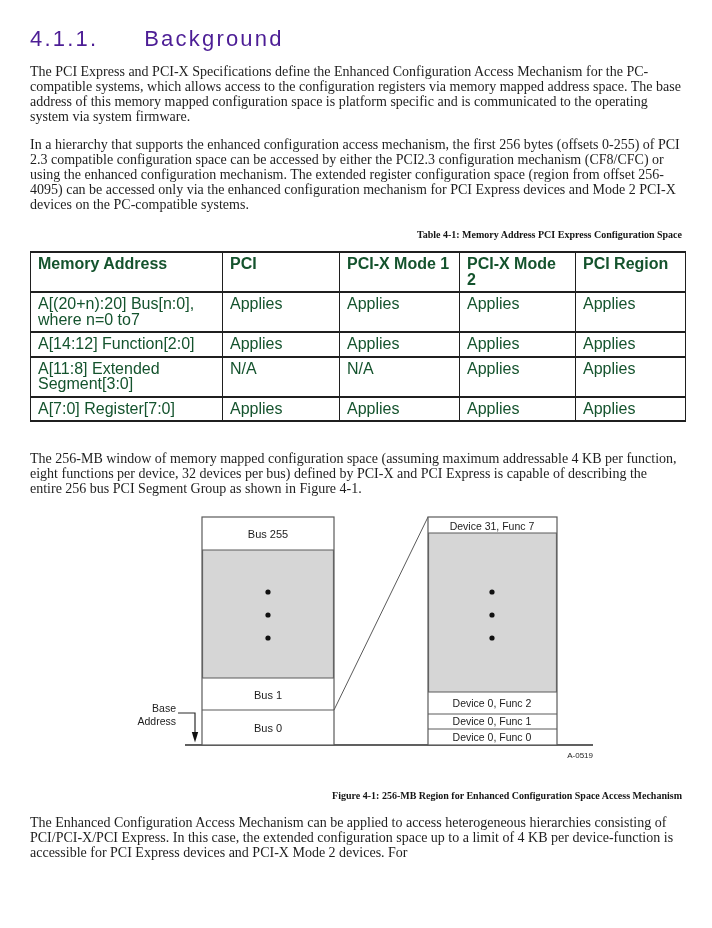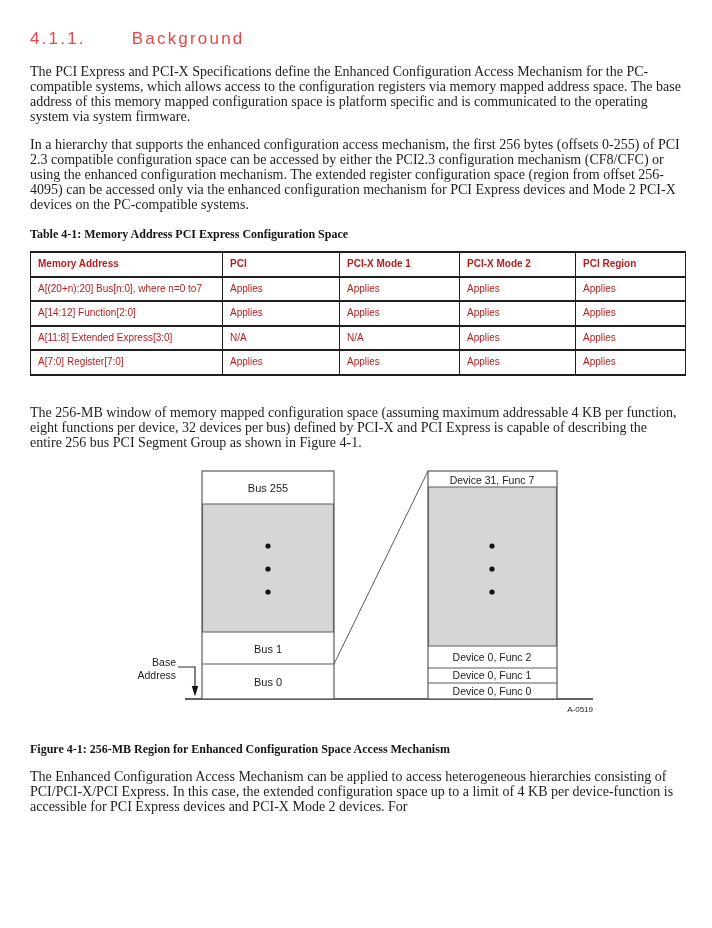--- a/index.html
+++ b/index.html
@@ -12,52 +12,52 @@
   }
   .page {
     position: relative;
     width: 652px;
     margin: 0 auto;
     padding-top: 28px;
   }
   
   .heading {
     font-family: "Liberation Sans", sans-serif;
-    font-size: 17px;
+    font-size: 22px;
     letter-spacing: 2.2px;
-    color: #ef4444;
+    color: #4c1d95;
     line-height: 22px;
     white-space: nowrap;
   }
   .heading .num { display: inline-block; margin-right: 46px; }
   
   p.body {
     font-size: 14px;
     line-height: 15px;
     margin: 13px 0 0 0;
     text-align: left;
   }
   p.first { margin-top: 14px; }
   
   .caption {
-    font-size: 12px;
+    font-size: 10px;
     font-weight: bold;
-    text-align: left;
+    text-align: right;
     margin-top: 13px;
     line-height: 19px;
     color: #141414;
   }
   
   table.cfg {
     border-collapse: collapse;
     margin-top: 7px;
     width: 655px;
     font-family: "Liberation Sans", sans-serif;
-    font-size: 10px;
-    color: #b91c1c;
+    font-size: 16px;
+    color: #14532d;
     table-layout: fixed;
   }
   table.cfg th, table.cfg td {
     border: 1px solid #1f1f1f;
     border-top-width: 2px;
     border-bottom-width: 2px;
     padding: 3px 6px 4px 7px;
     text-align: left;
     vertical-align: top;
     line-height: 15.5px;
@@ -112,21 +112,21 @@
         <td>Applies</td>
       </tr>
       <tr>
         <td>A[14:12] Function[2:0]</td>
         <td>Applies</td>
         <td>Applies</td>
         <td>Applies</td>
         <td>Applies</td>
       </tr>
       <tr>
-        <td>A[11:8] Extended Express[3:0]</td>
+        <td>A[11:8] Extended Segment[3:0]</td>
         <td>N/A</td>
         <td>N/A</td>
         <td>Applies</td>
         <td>Applies</td>
       </tr>
       <tr>
         <td>A[7:0] Register[7:0]</td>
         <td>Applies</td>
         <td>Applies</td>
         <td>Applies</td>

